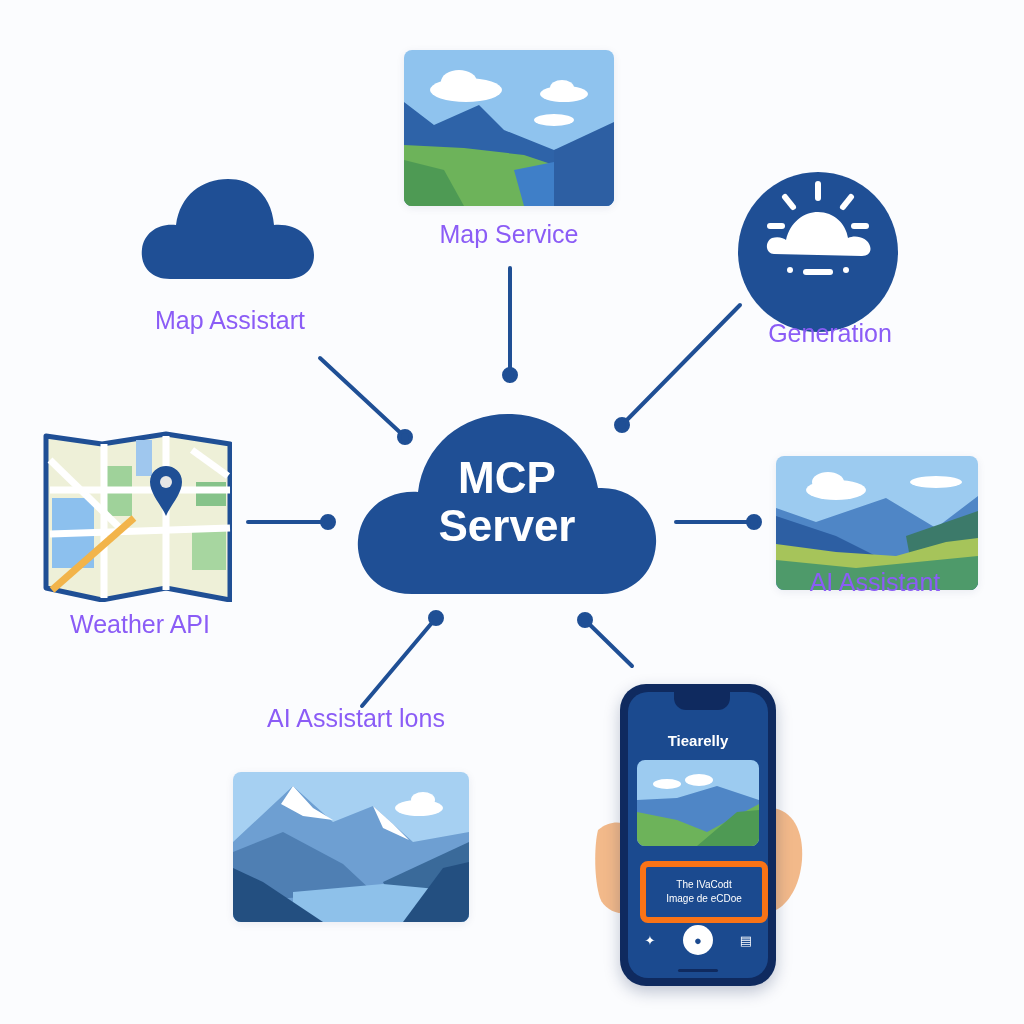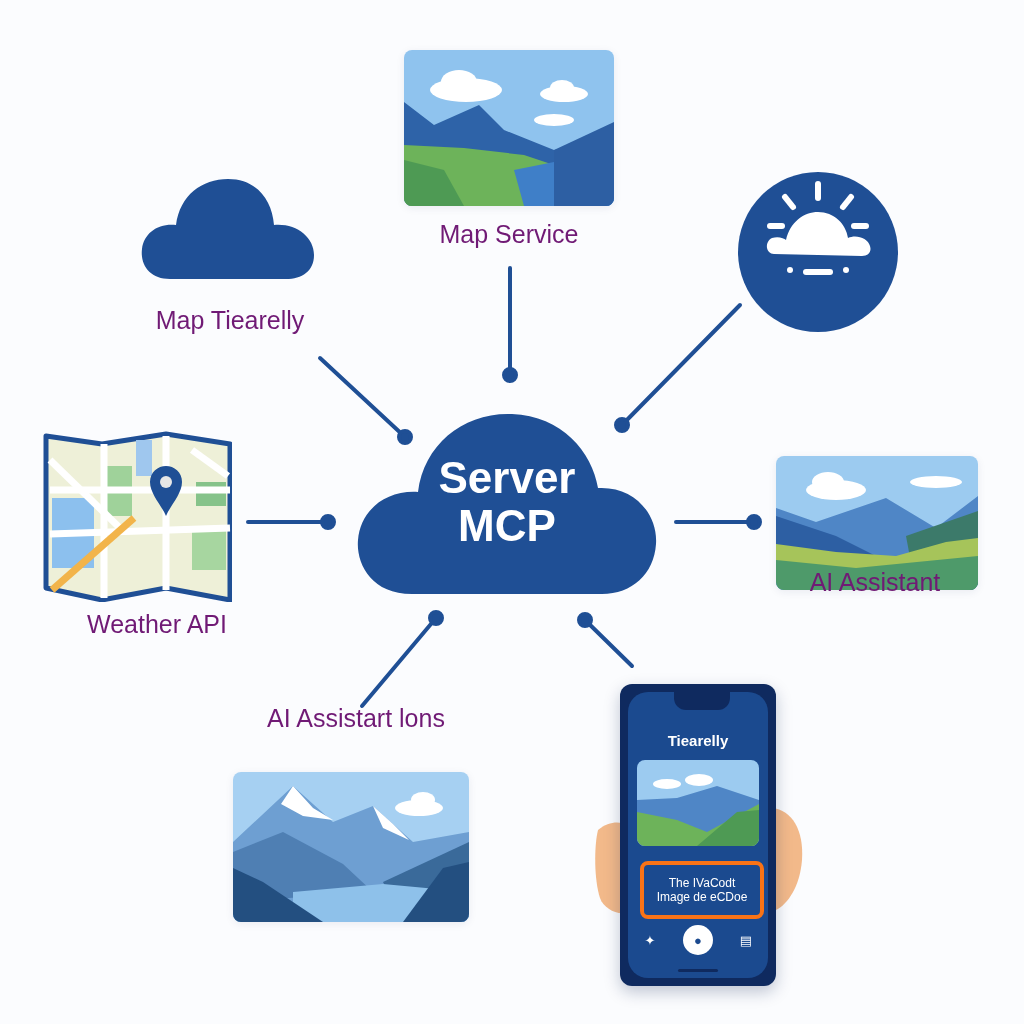--- a/index.html
+++ b/index.html
@@ -1,26 +1,26 @@
 <!DOCTYPE html>
 <html><head>
 <meta charset="utf-8">
 <style>
   html, body { margin:0; padding:0; }
   body { width:1024px; height:1024px; background:#fbfcfe; position:relative; overflow:hidden; font-family:"Liberation Sans", sans-serif; color:#0f1b3d; }
   .abs { position:absolute; }
-  .label { position:absolute; font-size:25px; font-weight:500; color:#701a75; text-align:center; white-space:nowrap; }
+  .label { position:absolute; font-size:25px; font-weight:500; color:#8b5cf6; text-align:center; white-space:nowrap; }
   .card { position:absolute; border-radius:8px; overflow:hidden; box-shadow:0 2px 8px rgba(20,40,90,0.08); }
   svg { display:block; }
-  .phone { position:absolute; left:620px; top:684px; width:156px; height:302px; border-radius:12px; background:#0f2a5f; box-shadow:0 6px 16px rgba(10,30,80,0.25); }
+  .phone { position:absolute; left:620px; top:684px; width:156px; height:302px; border-radius:26px; background:#0f2a5f; box-shadow:0 6px 16px rgba(10,30,80,0.25); }
   .phone-screen { position:absolute; left:8px; top:8px; right:8px; bottom:8px; border-radius:20px; background:#1b4a8f; overflow:hidden; }
   .notch { position:absolute; left:46px; top:0; width:56px; height:18px; background:#0f2a5f; border-radius:0 0 12px 12px; }
   .phone-title { position:absolute; top:40px; width:100%; text-align:center; color:#fff; font-size:15px; font-weight:bold; }
   .phone-img { position:absolute; left:9px; top:68px; width:122px; height:86px; border-radius:8px; overflow:hidden; }
-  .phone-card { position:absolute; left:12px; top:169px; width:116px; height:50px; border:4px solid #f97316; border-radius:8px; color:#fff; font-size:12px; text-align:center; display:flex; flex-direction:column; justify-content:center; line-height:14px; }
+  .phone-card { position:absolute; left:12px; top:169px; width:116px; height:50px; border:6px solid #f97316; border-radius:8px; color:#fff; font-size:10px; text-align:center; display:flex; flex-direction:column; justify-content:center; line-height:14px; }
   .phone-actions { position:absolute; left:0; right:0; top:233px; display:flex; justify-content:space-around; align-items:center; }
   .act { width:22px; height:22px; color:#fff; font-size:13px; display:flex; align-items:center; justify-content:center; }
   .act.main { width:30px; height:30px; border-radius:50%; background:#fff; color:#1b4a8f; }
   .home-bar { position:absolute; left:50px; bottom:6px; width:40px; height:3px; border-radius:2px; background:#0f2a5f; }
   .hand { position:absolute; }
 </style>
 </head>
 <body>
 
 <svg class="abs" style="left:0;top:0" width="1024" height="1024">
@@ -47,22 +47,22 @@
     <line x1="632" y1="666" x2="585" y2="620"></line>
     <circle cx="585" cy="620" r="6"></circle>
   </g>
 </svg>
 
 <div class="abs" style="left:352px;top:392px;width:310px;height:210px;">
   <svg width="310" height="210" viewBox="0 0 310 210">
     <path d="M60 202 C18 202 4 170 6 148 C8 120 32 98 66 100 C72 52 112 20 160 22 C210 24 240 60 246 96 C282 94 306 122 304 152 C302 182 280 202 250 202 Z" fill="#1f4f95"></path>
   </svg>
   <div class="abs" style="left:0;top:62px;width:310px;text-align:center;color:#fff;font-size:44px;font-weight:bold;line-height:48px;">
+    <div>MCP</div>
     <div>Server</div>
-    <div>MCP</div>
   </div>
 </div>
 
 <div class="card" style="left:404px;top:50px;width:210px;height:156px;">
   <svg width="210" height="156" viewBox="0 0 210 156">
     <rect width="210" height="156" fill="#8fc3ee"></rect>
     <ellipse cx="62" cy="40" rx="36" ry="12" fill="#fff"></ellipse>
       <ellipse cx="55" cy="32" rx="18" ry="12" fill="#fff"></ellipse>
     <ellipse cx="160" cy="44" rx="24" ry="8" fill="#fff"></ellipse>
       <ellipse cx="158" cy="38" rx="12" ry="8" fill="#fff"></ellipse>
@@ -74,39 +74,40 @@
     <polygon points="0,110 40,120 60,156 0,156" fill="#4e9a54"></polygon>
   </svg>
 </div>
 <div class="label" style="left:404px;top:220px;width:210px;">Map Service</div>
 
 <div class="abs" style="left:140px;top:175px;width:176px;height:110px;">
   <svg width="176" height="110" viewBox="0 0 176 110">
     <path d="M30 104 C10 104 0 90 2 74 C4 58 18 48 36 50 C40 20 62 4 88 4 C116 4 132 24 134 50 C156 48 174 62 174 80 C174 96 162 104 146 104 Z" fill="#1f4f95"></path>
   </svg>
 </div>
-<div class="label" style="left:120px;top:306px;width:220px;">Map Tiearelly</div>
+<div class="label" style="left:120px;top:306px;width:220px;">Map Assistart</div>
 
 <div class="abs" style="left:738px;top:172px;width:160px;height:160px;">
   <svg width="160" height="160" viewBox="0 0 160 160">
     <circle cx="80" cy="80" r="80" fill="#1f4f95"></circle>
     <g stroke="#fff" stroke-width="6" stroke-linecap="round">
       <line x1="80" y1="12" x2="80" y2="26"></line>
       <line x1="47" y1="25" x2="55" y2="35"></line>
       <line x1="113" y1="25" x2="105" y2="35"></line>
       <line x1="32" y1="54" x2="44" y2="54"></line>
       <line x1="128" y1="54" x2="116" y2="54"></line>
       <line x1="68" y1="100" x2="92" y2="100"></line>
     </g>
     <circle cx="52" cy="98" r="3" fill="#fff"></circle>
       <circle cx="108" cy="98" r="3" fill="#fff"></circle>
     <path d="M36 82 C28 82 26 70 34 66 C40 64 46 66 48 68 C52 50 66 40 80 40 C96 40 108 52 110 66 C118 62 130 66 132 74 C134 80 130 84 124 84 Z" fill="#fff"></path>
   </svg>
 </div>
 <div class="label" style="left:730px;top:318px;width:200px;line-height:31px;">
+  <div>Generation</div>
 </div>
 
 <div class="abs" style="left:42px;top:430px;width:190px;height:172px;">
   <svg width="190" height="172" viewBox="0 0 190 172">
     <polygon points="4,6 60,14 124,4 188,14 188,170 124,158 60,170 4,158" fill="#eef0d8" stroke="#1f4f95" stroke-width="5" stroke-linejoin="round"></polygon>
     <rect x="10" y="68" width="42" height="70" fill="#8cc0ee"></rect>
     <rect x="64" y="36" width="26" height="50" fill="#9fd29a"></rect>
     <rect x="94" y="10" width="16" height="36" fill="#9fc7ee"></rect>
     <rect x="154" y="52" width="30" height="24" fill="#86c38a"></rect>
     <rect x="150" y="100" width="34" height="40" fill="#a7d6a0"></rect>
@@ -116,21 +117,21 @@
       <line x1="62" y1="14" x2="62" y2="168"></line>
       <line x1="124" y1="6" x2="124" y2="160"></line>
       <line x1="8" y1="30" x2="80" y2="100"></line>
       <line x1="150" y1="20" x2="186" y2="46"></line>
     </g>
     <path d="M10 160 L92 88" stroke="#f2b44a" stroke-width="7" fill="none"></path>
     <path d="M108 52 C108 42 116 36 124 36 C132 36 140 42 140 52 C140 64 128 76 124 86 C120 76 108 64 108 52 Z" fill="#1f4f95"></path>
     <circle cx="124" cy="52" r="6" fill="#e6e6e6"></circle>
   </svg>
 </div>
-<div class="label" style="left:47px;top:610px;width:220px;">Weather API</div>
+<div class="label" style="left:30px;top:610px;width:220px;">Weather API</div>
 
 <div class="card" style="left:776px;top:456px;width:202px;height:134px;">
   <svg width="202" height="134" viewBox="0 0 202 134">
     <rect width="202" height="134" fill="#9ccbf0"></rect>
     <ellipse cx="60" cy="34" rx="30" ry="10" fill="#fff"></ellipse>
       <ellipse cx="52" cy="26" rx="16" ry="10" fill="#fff"></ellipse>
     <ellipse cx="160" cy="26" rx="26" ry="6" fill="#fff"></ellipse>
     <polygon points="0,52 40,66 110,42 160,72 202,40 202,134 0,134" fill="#4f86c6"></polygon>
     <polygon points="0,60 60,80 100,100 0,110" fill="#2d5fa3"></polygon>
     <polygon points="130,80 202,55 202,134 140,134" fill="#3c7a6a"></polygon>

